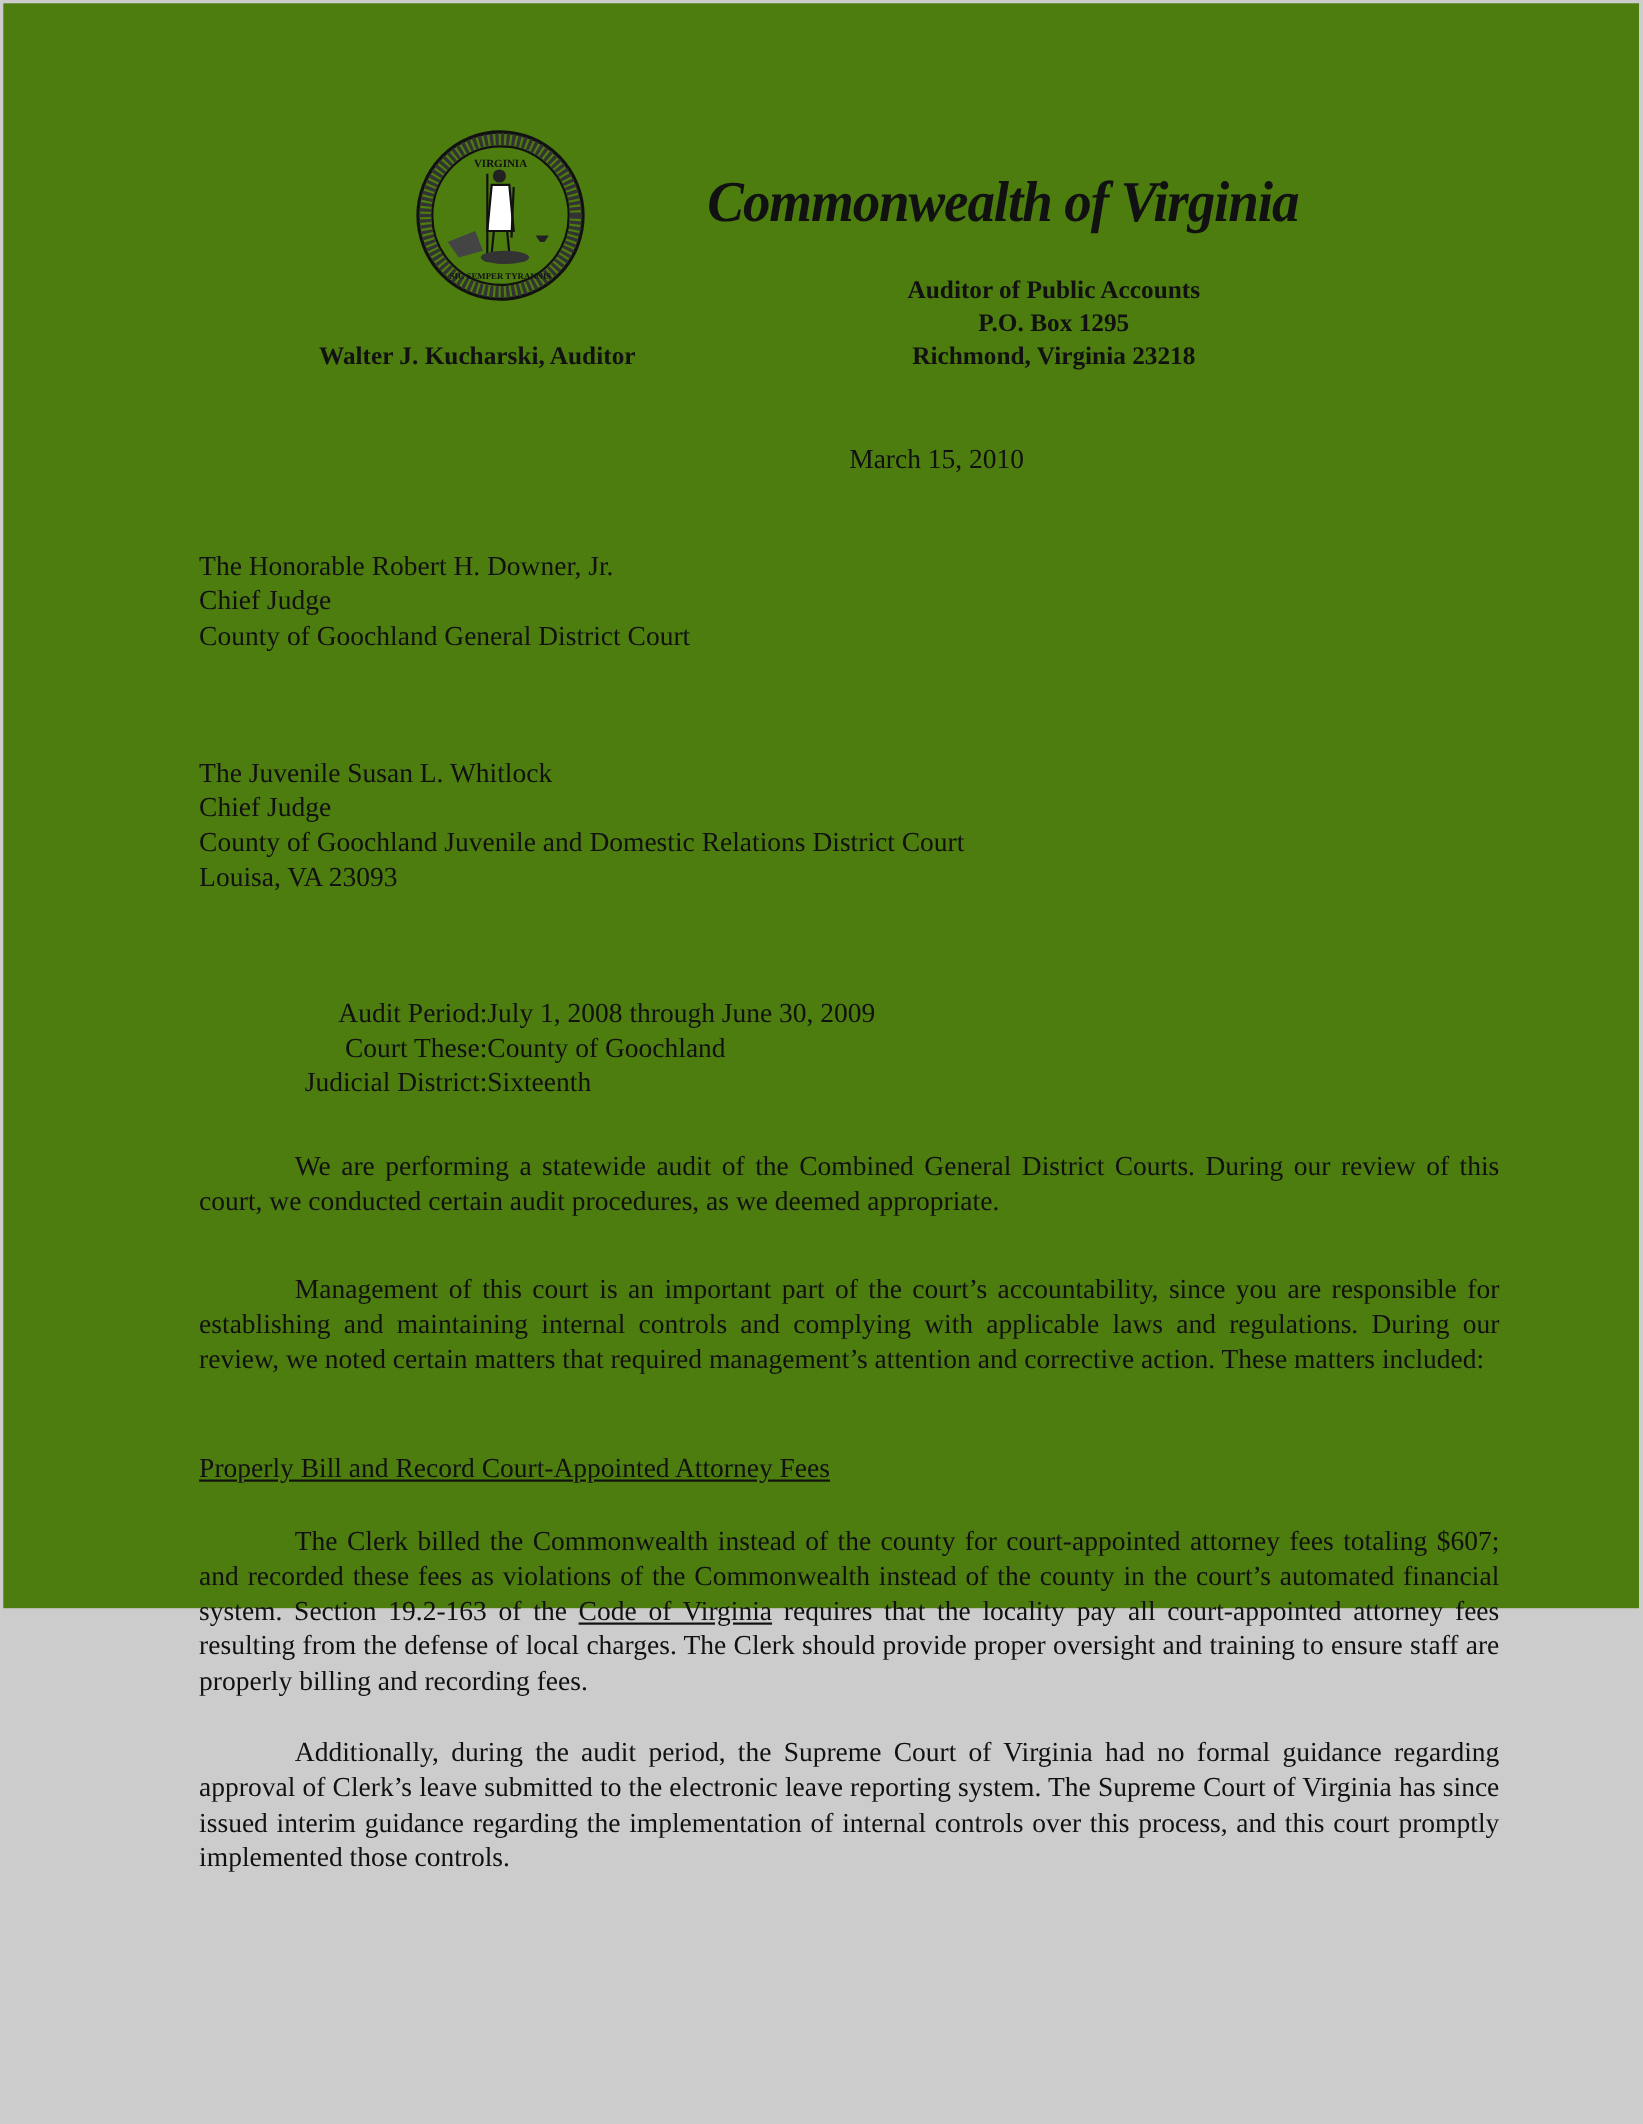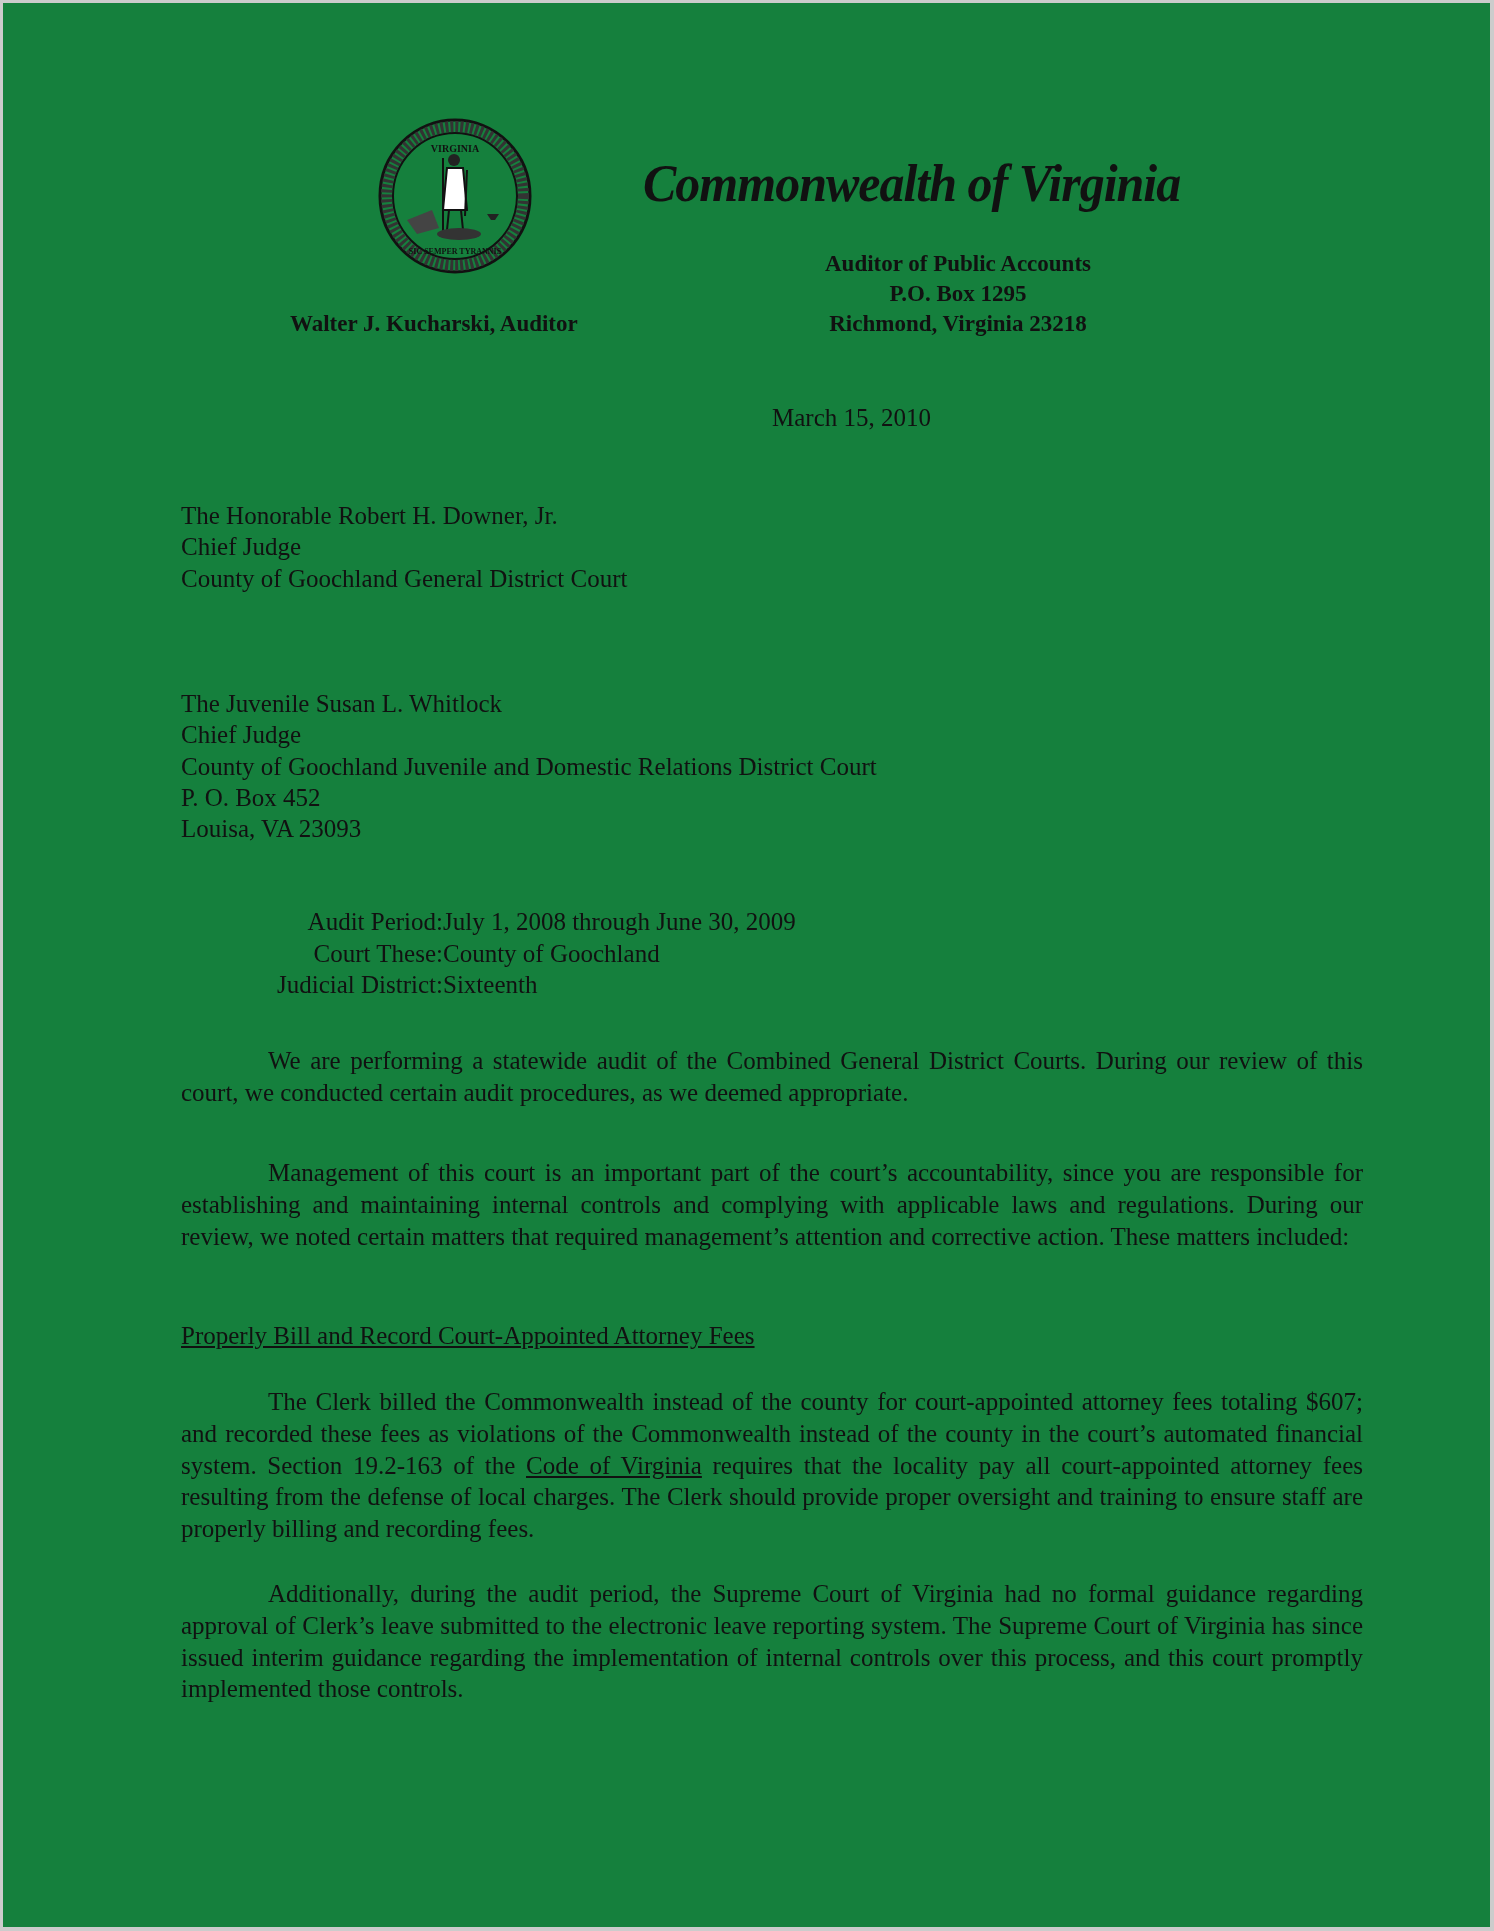--- a/index.html
+++ b/index.html
@@ -7,22 +7,22 @@
     width: 1494px; height: 1931px;
     background: #cccccc;
     position: relative;
     overflow: hidden;
     font-family: "Liberation Serif", "DejaVu Serif", serif;
     color: #111;
   }
   .page {
     position: absolute;
     left: 3px; top: 3px;
-    width: 1487px; height: 1924px;
-    background: #15803d;
+    width: 1487px; height: 1459px;
+    background: #4d7c0f;
   }
   .seal {
     position: absolute;
     left: 374px; top: 115px;
     width: 156px; height: 156px;
   }
   .title {
     position: absolute;
     left: 640px; top: 150px;
     font-family: "Liberation Serif", "DejaVu Serif", serif;
@@ -122,21 +122,20 @@
   <div class="addr-block" style="top:497px;">
     <div class="addr-line">The Honorable Robert H. Downer, Jr.</div>
     <div class="addr-line">Chief Judge</div>
     <div class="addr-line">County of Goochland General District Court</div>
   </div>
 
   <div class="addr-block" style="top:685px;">
     <div class="addr-line">The Juvenile Susan L. Whitlock</div>
     <div class="addr-line">Chief Judge</div>
     <div class="addr-line">County of Goochland Juvenile and Domestic Relations District Court</div>
-    <div class="addr-line">P. O. Box 452</div>
     <div class="addr-line">Louisa, VA  23093</div>
   </div>
 
   <div class="info-table">
     <div class="info-row">
       <span class="info-label">Audit Period:</span>
       <span>July 1, 2008 through June 30, 2009</span>
     </div>
     <div class="info-row">
       <span class="info-label">Court These:</span>

